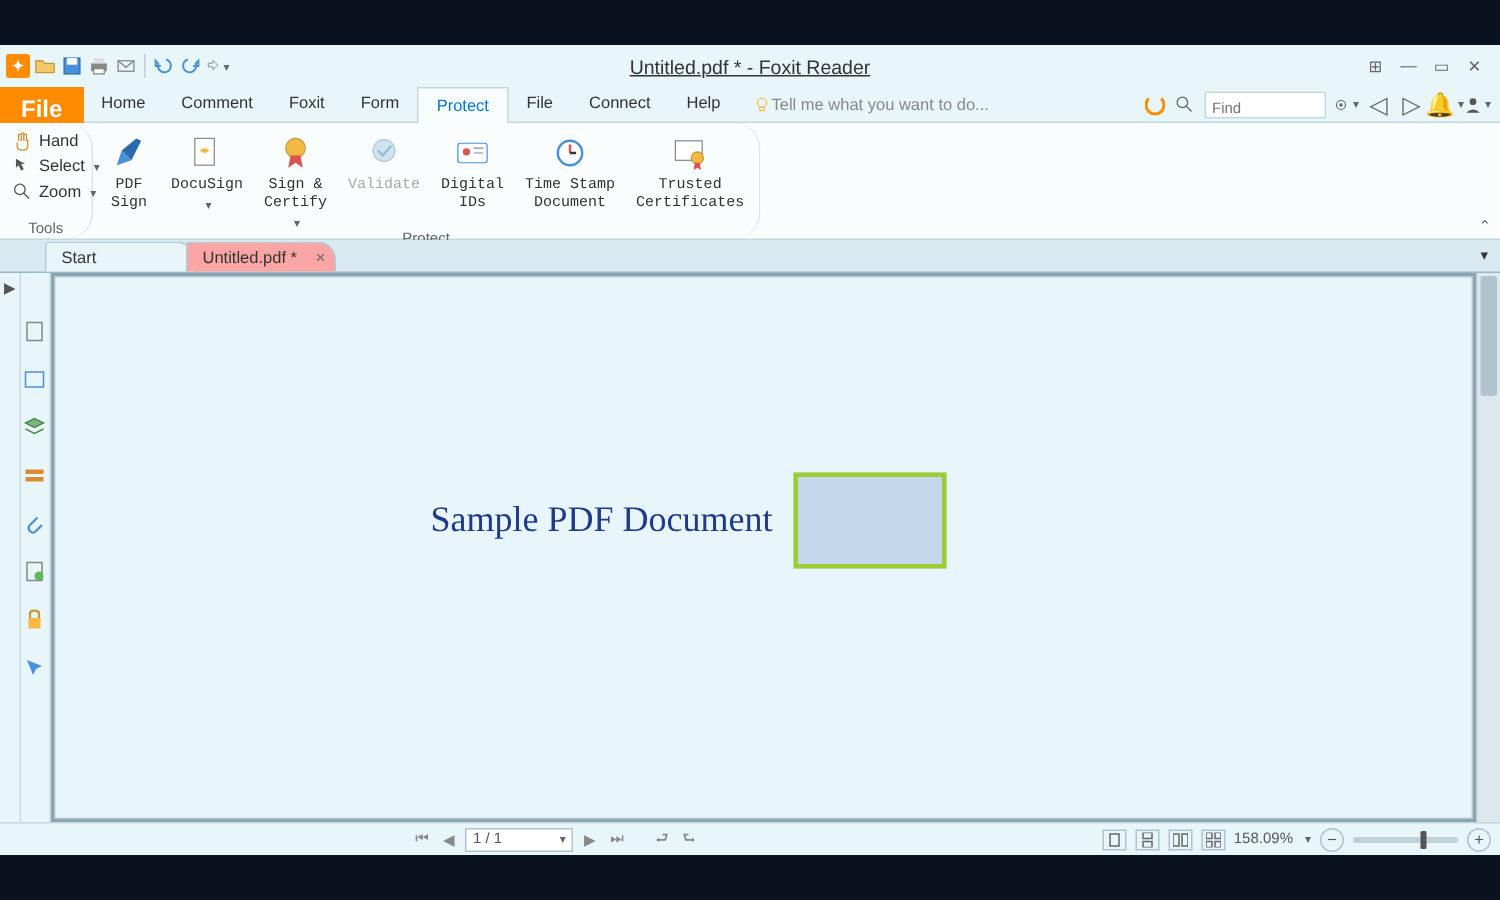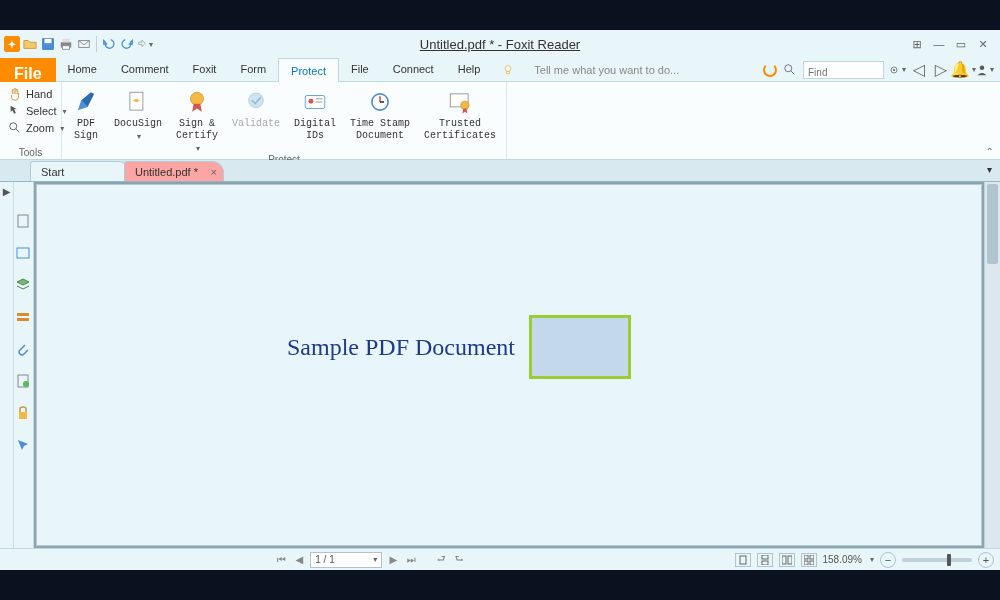--- a/index.html
+++ b/index.html
@@ -13,31 +13,31 @@
 .app-icon { width: 16px; height: 16px; background: #ff8c00; border-radius: 2px; display: flex; align-items: center; justify-content: center; color: #fff; font-size: 10px; font-weight: bold; }
 .title-text { position: absolute; left: 50%; transform: translateX(-50%); font-size: 13px; color: #333; text-decoration: underline; }
 .titlebar-right { margin-left: auto; display: flex; align-items: center; gap: 4px; padding-right: 8px; }
 .titlebar-btn { width: 18px; height: 16px; display: flex; align-items: center; justify-content: center; cursor: pointer; font-size: 11px; color: #666; }
 
 
 .ribbon-tabs { height: 24px; display: flex; align-items: stretch; background: #e8f5f9; border-bottom: 1px solid #c0d8e0; }
 .file-tab { background: #ff8c00; color: #fff; padding: 16px 14px; display: flex; align-items: center; font-size: 16px; font-weight: bold; cursor: pointer; }
 .tab { padding: 0 12px; display: flex; align-items: center; font-size: 11px; color: #333; cursor: pointer; border-bottom: 2px solid transparent; }
 .tab.active { background: #fafdfe; border-top: 1px solid #c0d8e0; border-left: 1px solid #c0d8e0; border-right: 1px solid #c0d8e0; border-bottom: none; color: #0078d4; margin-bottom: -1px; }
-.tell-me { margin-left: 10px; display: flex; align-items: center; gap: 20px; color: #888; font-size: 11px; }
+.tell-me { margin-left: 10px; display: flex; align-items: center; gap: 0; color: #888; font-size: 11px; }
 .tell-me svg { width: 12px; height: 12px; }
 .tabs-right { margin-left: auto; display: flex; align-items: center; gap: 4px; padding-right: 6px; }
 .spin-circle { width: 14px; height: 14px; border: 2px solid #ff8c00; border-top-color: transparent; border-radius: 50%; }
 .search-box { width: 81px; height: 18px; border: 1px solid #c0d8e0; background: #fff; }
 .search-input { width: 100%; height: 100%; border: none; padding: 0 4px; font-size: 10px; outline: none; background: transparent; }
 .gear-btn, .nav-btn { width: 18px; height: 16px; display: flex; align-items: center; justify-content: center; color: #666; cursor: pointer; }
 
 
 .ribbon { height: 78px; background: #fafdfe; border-bottom: 1px solid #c0d8e0; display: flex; position: relative; }
-.ribbon-group { border-right: 1px solid #d8e8ec; display: flex; flex-direction: column; padding: 2px 4px 0 4px; }
+.ribbon-group { border-right: 1px solid #d8e8ec; display: flex; flex-direction: column; padding: 2px 4px 0 4px; border-radius: 17px; }
 .group-body { display: flex; flex: 1; gap: 2px; }
 .group-label { font-size: 10px; color: #666; text-align: center; padding: 1px 0; }
 .tool-col { display: flex; flex-direction: column; gap: 1px; justify-content: flex-start; padding-top: 2px; }
 .small-tool { display: flex; align-items: center; gap: 4px; font-size: 11px; color: #333; padding: 1px 4px; cursor: pointer; white-space: nowrap; }
 .small-tool svg, .small-tool .ic { width: 14px; height: 14px; }
 .big-tool { display: flex; flex-direction: column; align-items: center; justify-content: flex-start; padding: 4px 6px 0 6px; cursor: pointer; gap: 2px; }
 .big-tool .bi { width: 28px; height: 28px; display: flex; align-items: center; justify-content: center; }
 .big-tool .bl { font-size: 10px; color: #333; text-align: center; line-height: 12px; font-family: Liberation Mono, monospace; }
 .big-tool.disabled .bl { color: #aaa; }
 .caret { font-size: 8px; margin-left: 2px; color: #666; }

